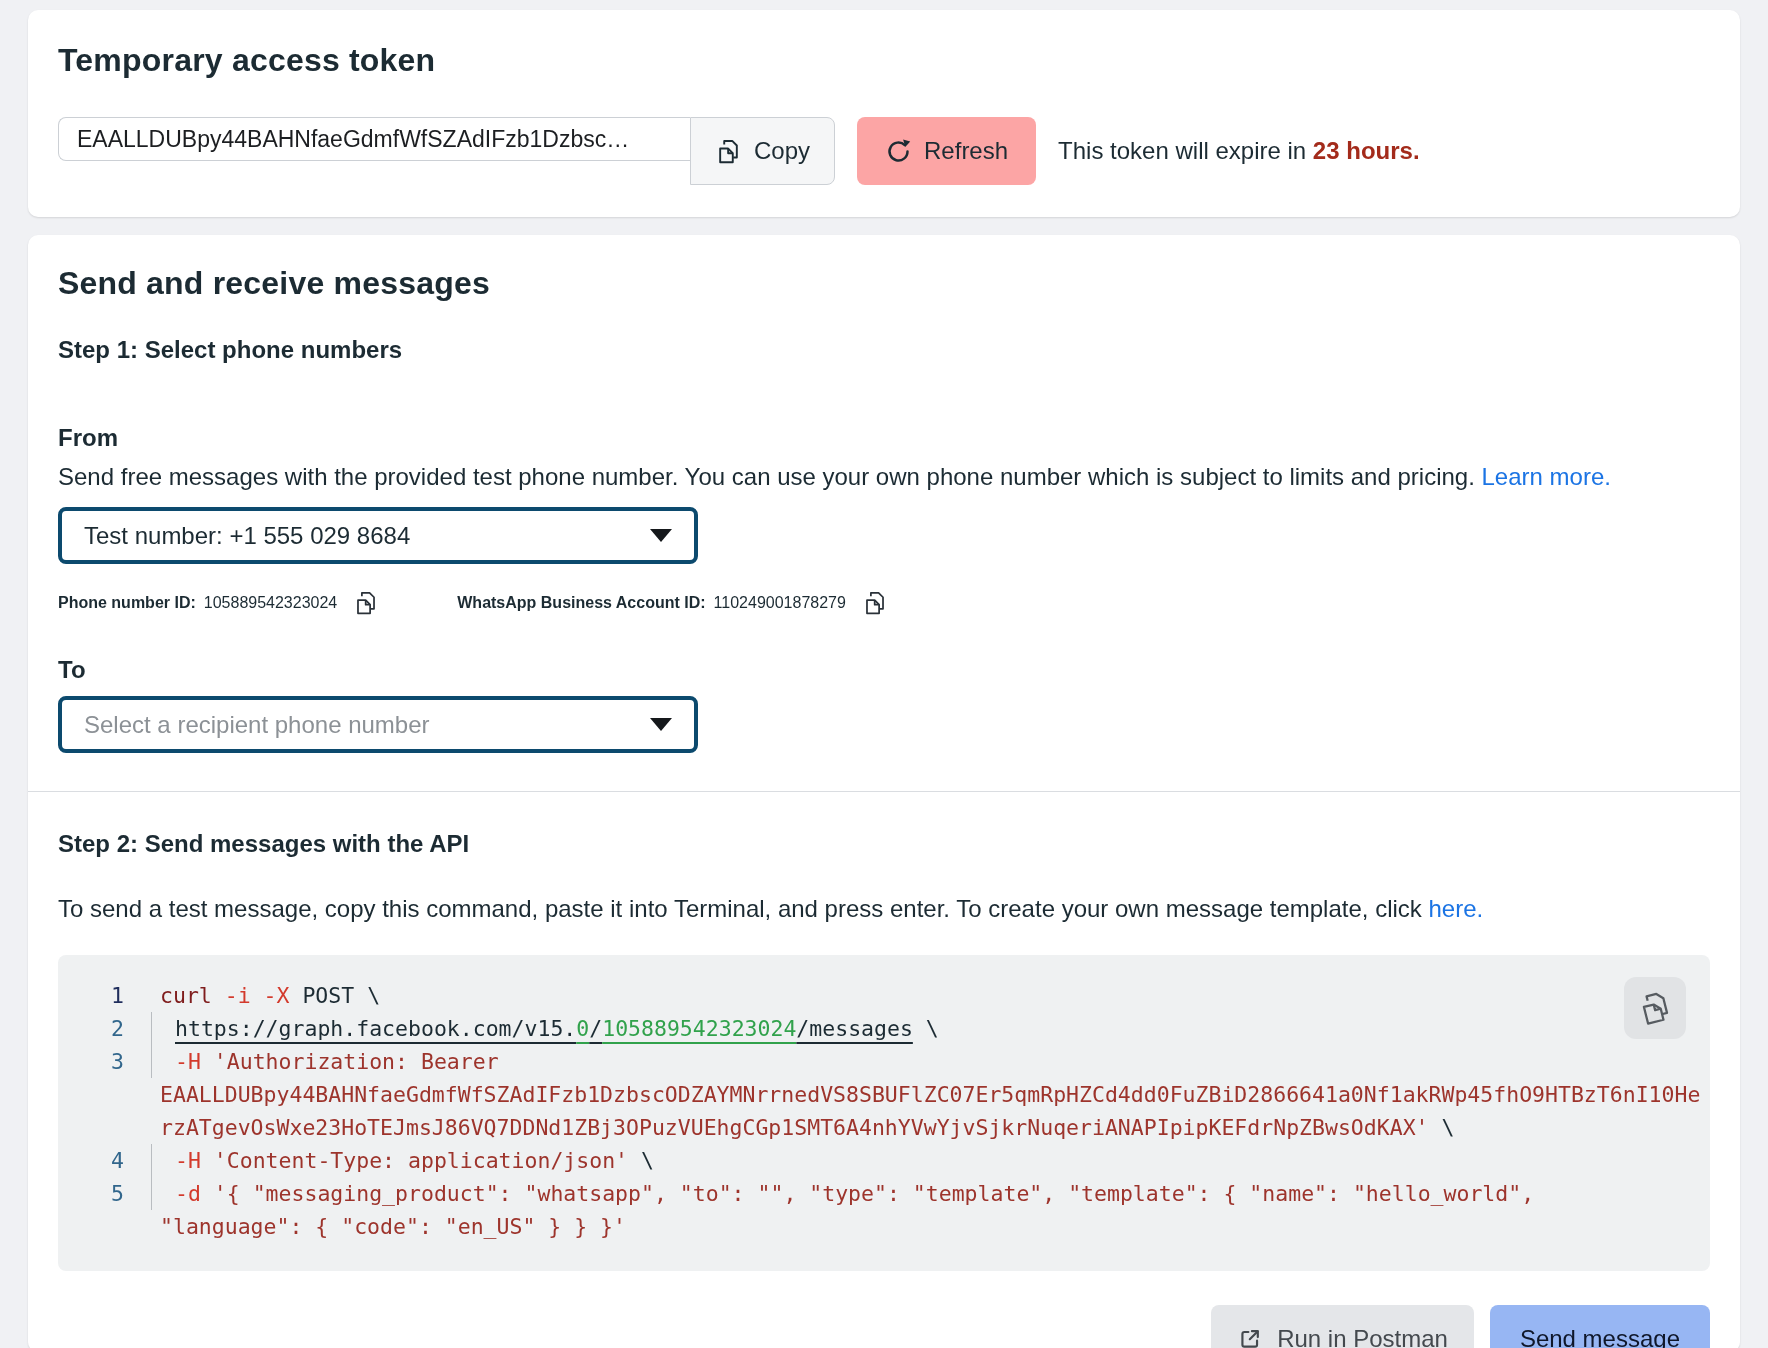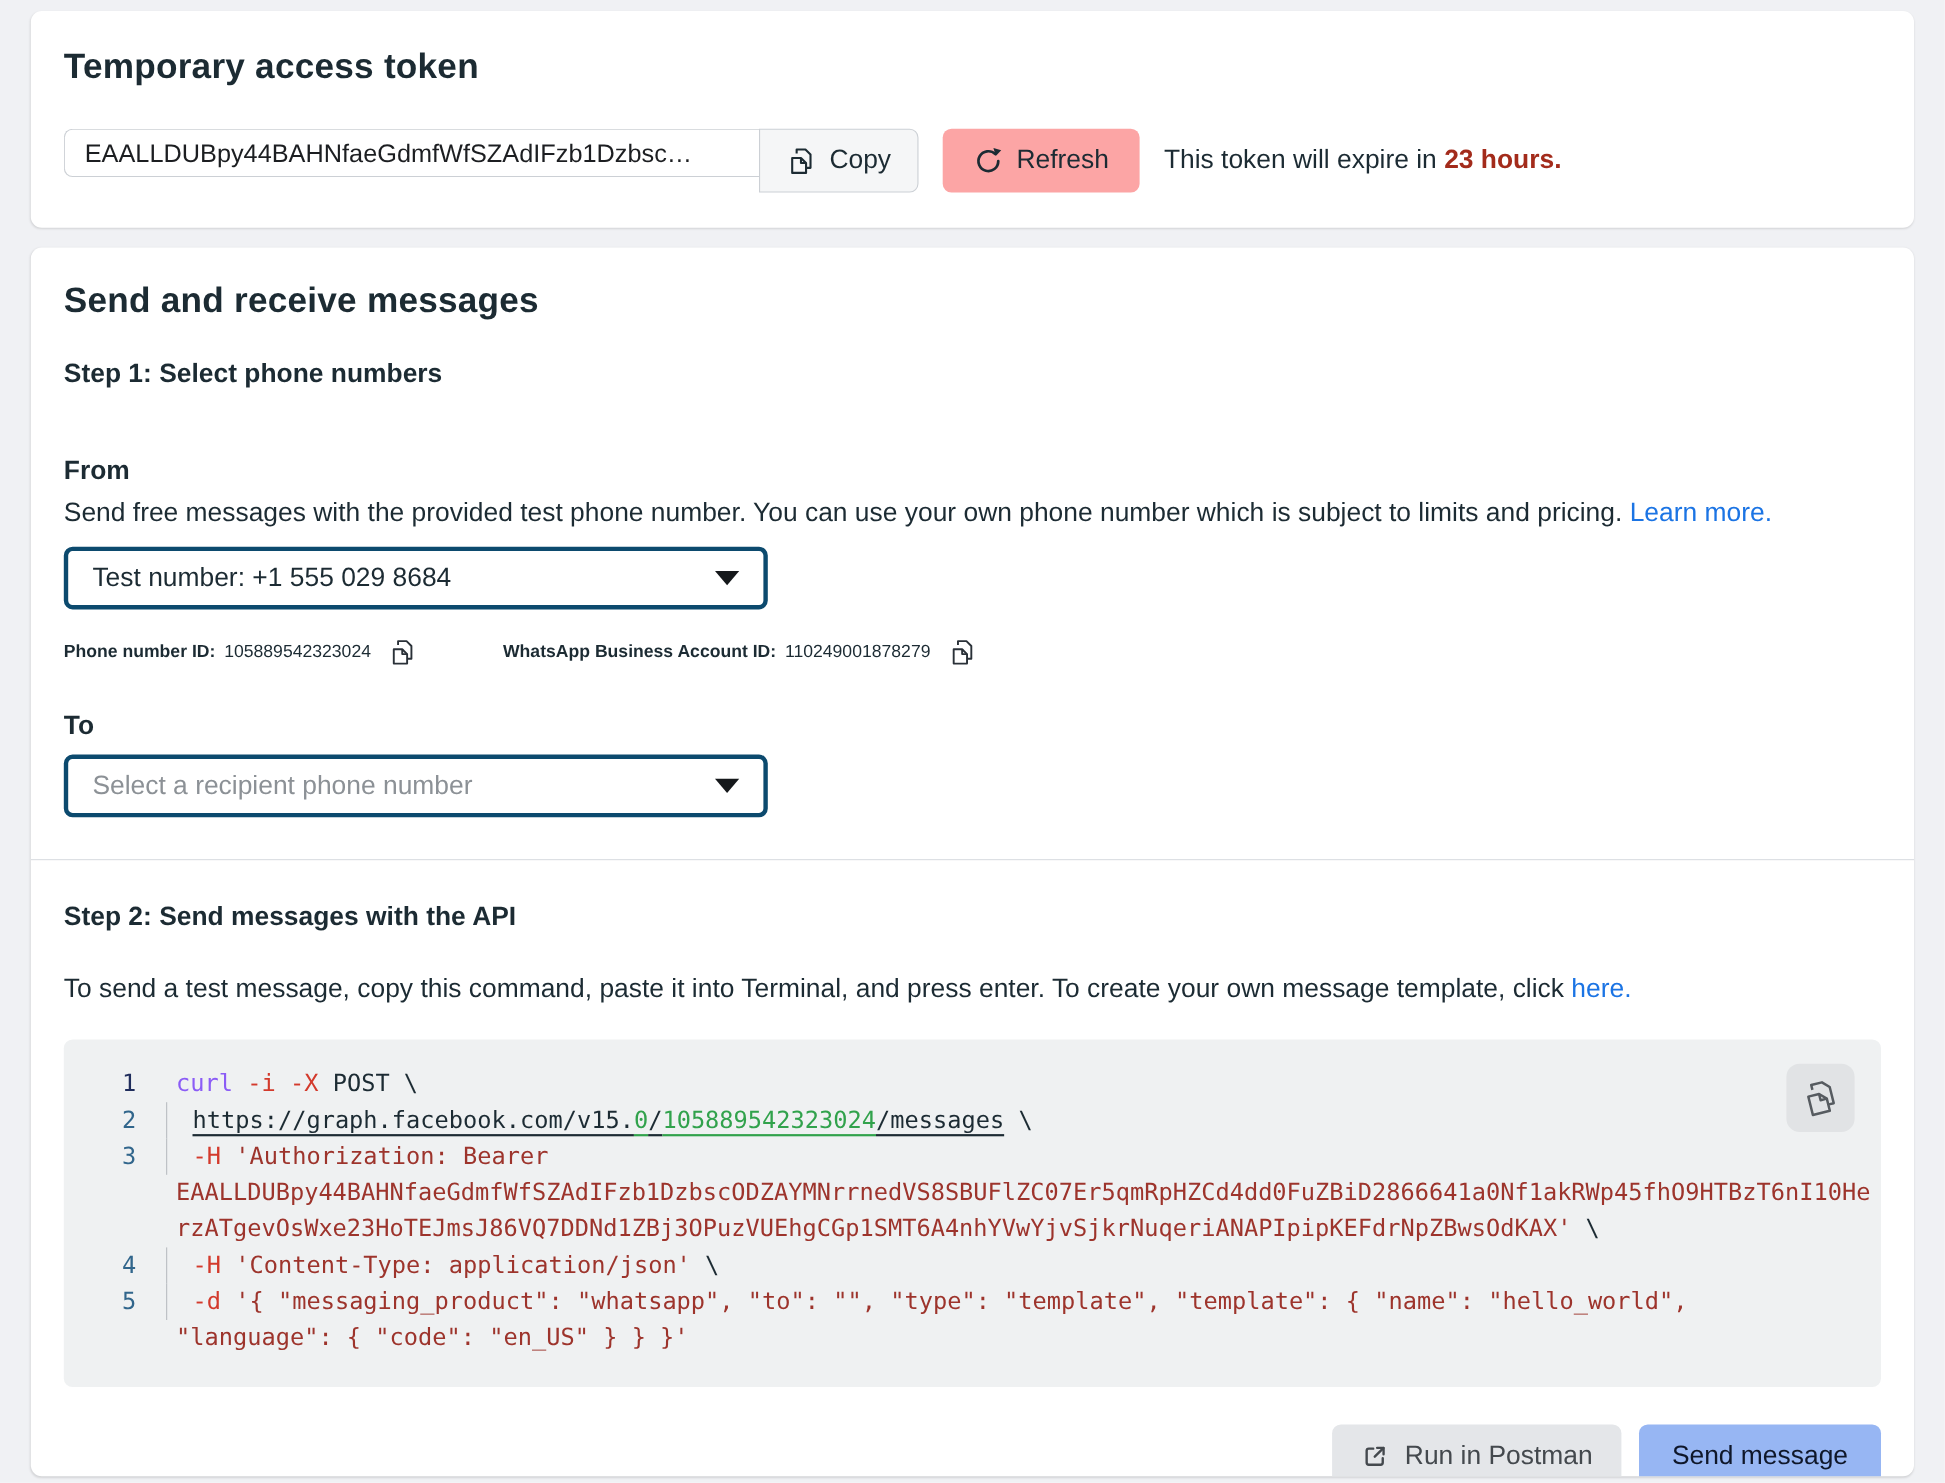--- a/index.html
+++ b/index.html
@@ -33,21 +33,21 @@
     border:1px solid #ccd0d5; border-right:none;
     border-radius:8px 0 0 8px;
     background:#fff;
     display:flex; align-items:center;
     padding:0 18px;
     overflow:hidden;
   }
   .token-text { font-size:23px; color:#1c1e21; white-space:nowrap; }
   .btn {
     display:flex; align-items:center; justify-content:space-between;
-    gap:12px; height:58px;
+    gap:12px; height:68px;
     font-family:"Liberation Sans", sans-serif;
     font-size:24px; color:#1c2b33;
     cursor:pointer; border:none; background:none;
   }
   .copy-btn {
     border:1px solid #ccd0d5; border-radius:0 8px 8px 0;
     background:#f5f6f7; padding:0 24px;
   }
   .refresh-btn {
     margin-left:22px; background:#fca5a5;
@@ -101,21 +101,21 @@
     margin-bottom:34px;
     overflow:hidden;
   }
   .code-row { display:flex; padding-left:53px; white-space:pre; }
   .ln { width:40px; flex-shrink:0; color:#31668c; }
   .ln-first { color:#1f2d5c; }
   .guide { width:9px; flex-shrink:0; }
   .guide.on { border-left:1px solid #b9bdc1; }
   .code-content { white-space:pre; }
   .code-row.indent .code-content { padding-left:15px; }
-  .seg-cmd  { color:#8b5cf6; }
+  .seg-cmd  { color:#7f1d1d; }
   .seg-flag { color:#d33a2c; }
   .seg-plain{ color:#1c2b33; }
   .seg-str  { color:#9d342c; }
   .seg-url, .seg-urlnum {
     text-decoration:underline;
     text-underline-offset:6px;
     text-decoration-thickness:2px;
   }
   .seg-url  { color:#1c2b33; }
   .seg-urlnum { color:#31a24c; }

